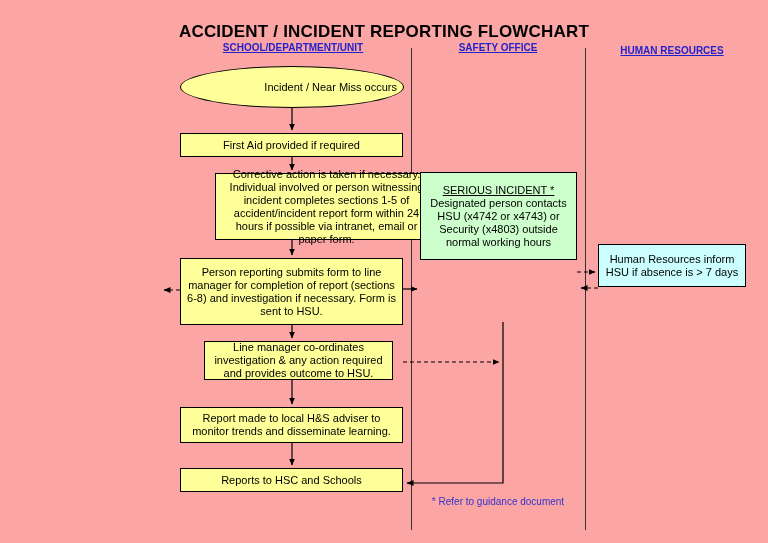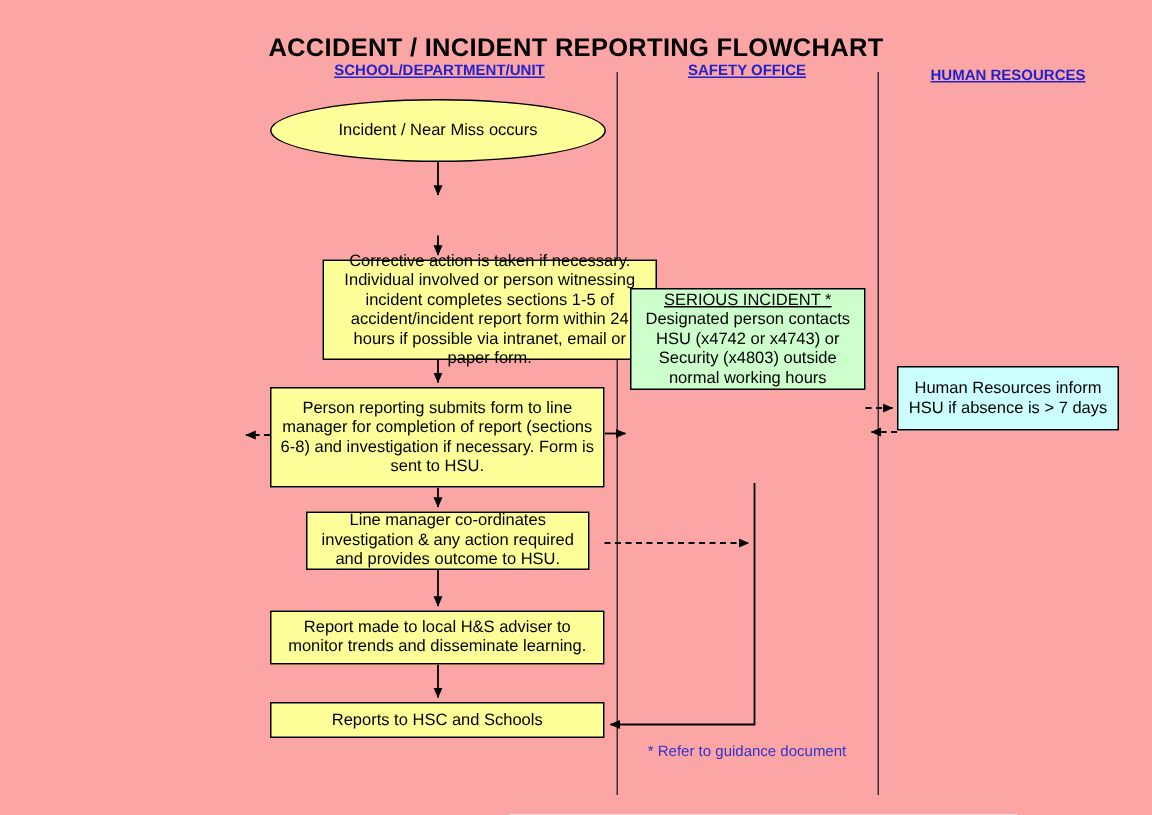--- a/index.html
+++ b/index.html
@@ -16,21 +16,21 @@
     color:var(--header_blue); text-decoration:underline;
   }
   .box {
     position:absolute; box-sizing:border-box; border:1px solid var(--border);
     display:flex; flex-direction:column; align-items:center; justify-content:center;
     text-align:center; font-size:11px; line-height:13px; padding:2px 6px;
   }
   .yellow { background:var(--yellow); }
   .green  { background:var(--green); }
   .cyan   { background:var(--cyan); }
-  .ellipse{ border-radius:50%; }
+  .ellipse{ border-radius:50%;align-items:flex-end; }
   .underlined { text-decoration:underline; }
   .footnote {
     position:absolute; left:412px; top:496px; width:172px; text-align:center;
     font-size:10px; color:var(--note_blue);
   }
   svg.connectors { position:absolute; left:0; top:0; }
 </style>
 </head>
 <body>
 
@@ -65,20 +65,23 @@
     <path d="M577 272 L595 272" stroke="#000" stroke-width="1.2" fill="none" stroke-dasharray="4 3" marker-end="url(#arr)"></path>
     <path d="M598 288 L581 288" stroke="#000" stroke-width="1.2" fill="none" stroke-dasharray="4 3" marker-end="url(#arr)"></path>
     <path d="M403 362 L499 362" stroke="#000" stroke-width="1.2" fill="none" stroke-dasharray="4 3" marker-end="url(#arr)"></path>
     <path d="M503 322 L503 483 L407 483" stroke="#000" stroke-width="1.2" fill="none" marker-end="url(#arr)"></path>
   </svg>
 
   <div class="box yellow ellipse" style="left:180px; top:66px; width:224px; height:42px;">
     <span>Incident / Near Miss occurs</span>
   </div>
 
+  <div class="box yellow" style="left:180px; top:133px; width:223px; height:24px;">
+    <span>First Aid provided if required</span>
+  </div>
 
   <div class="box yellow" style="left:180px; top:173px; width:223px; height:67px;margin-left:35px;">
     <span>Corrective action is taken if necessary. Individual involved or person witnessing incident completes sections 1-5 of accident/incident report form within 24 hours if possible via intranet, email or paper form.</span>
   </div>
 
   <div class="box yellow" style="left:180px; top:258px; width:223px; height:67px;">
     <span>Person reporting submits form to line manager for completion of report (sections 6-8) and investigation if necessary.  Form is sent to HSU.</span>
   </div>
 
   <div class="box yellow" style="left:180px; top:341px; width:189px; height:39px;margin-left:24px;">
@@ -87,21 +90,21 @@
 
   <div class="box yellow" style="left:180px; top:407px; width:223px; height:36px;">
     <span>Report made to local H&amp;S adviser to monitor trends and disseminate learning.</span>
   </div>
 
   <div class="box yellow" style="left:180px; top:468px; width:223px; height:24px;">
     <span>Reports to HSC and Schools</span>
   </div>
 
 
-  <div class="box green" style="left:420px; top:172px; width:157px; height:68px;margin-top:20px;">
+  <div class="box green" style="left:420px; top:172px; width:157px; height:88px;">
     <span class="underlined">SERIOUS INCIDENT *</span>
     <span>Designated person contacts HSU (x4742 or x4743) or Security (x4803) outside normal working hours</span>
   </div>
 
 
   <div class="box cyan" style="left:598px; top:244px; width:148px; height:43px;">
     <span>Human Resources inform HSU if absence is &gt; 7 days</span>
   </div>
 
   <div class="footnote">* Refer to guidance document</div>

